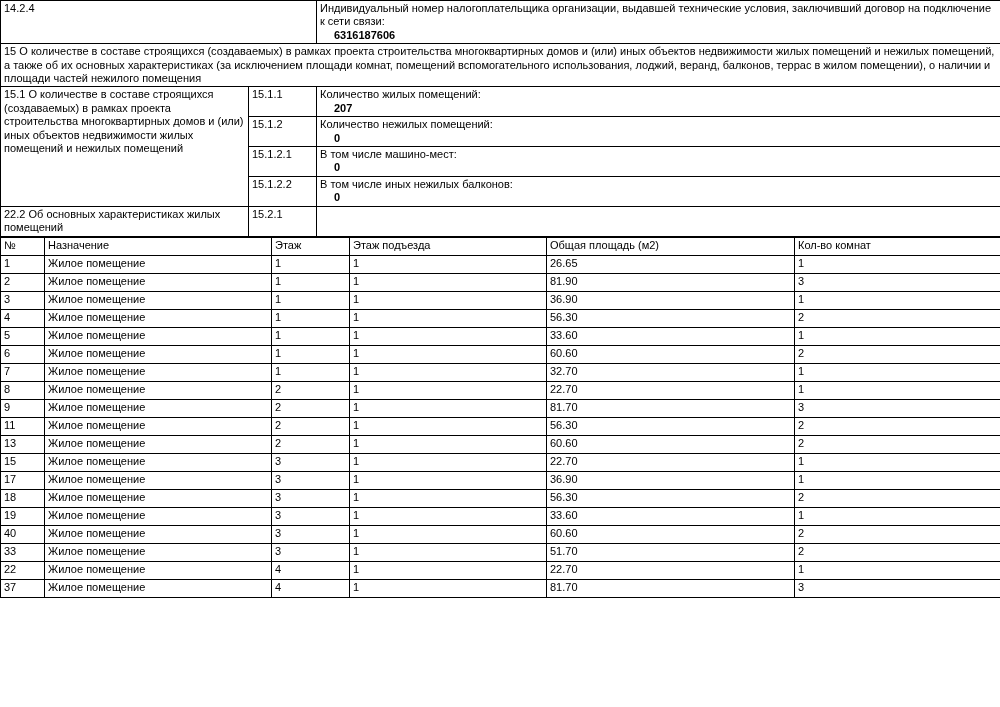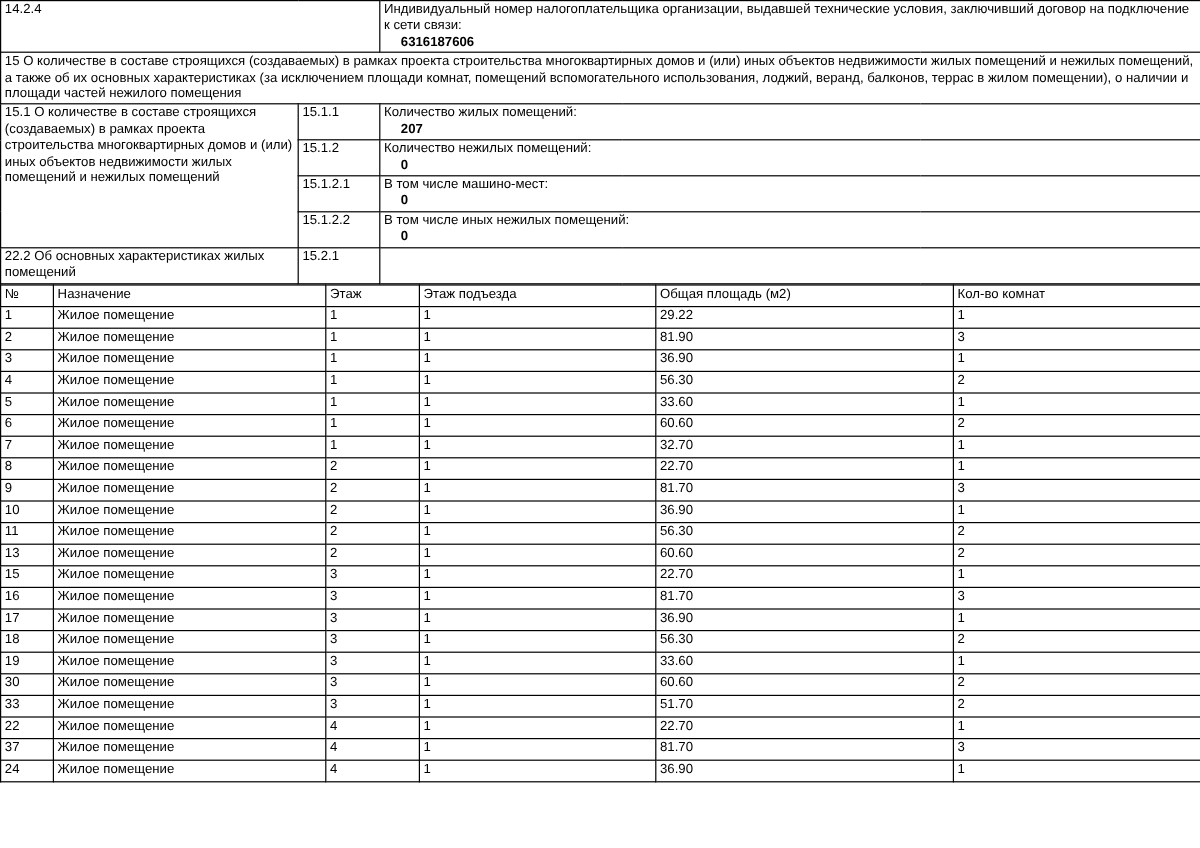--- a/index.html
+++ b/index.html
@@ -88,21 +88,21 @@
         <td class="code-cell">15.1.2.1</td>
         <td colspan="3">
           <span>В том числе машино-мест:</span>
           <div class="val">0</div>
         </td>
       </tr>
 
       <tr>
         <td class="code-cell">15.1.2.2</td>
         <td colspan="3">
-          <span>В том числе иных нежилых помещений:</span>
+          <span>В том числе иных нежилых балконов:</span>
           <div class="val">0</div>
         </td>
       </tr>
 
       <tr>
         <td class="cell-label">22.2 Об основных характеристиках жилых помещений</td>
         <td class="code-cell">15.2.1</td>
         <td colspan="3" class="empty"></td>
       </tr>
 
@@ -125,21 +125,21 @@
         <td>Этаж</td>
         <td>Этаж подъезда</td>
         <td>Общая площадь (м2)</td>
         <td>Кол-во комнат</td>
       </tr>
       <tr class="list-row">
         <td>1</td>
         <td>Жилое помещение</td>
         <td>1</td>
         <td>1</td>
-        <td>29.22</td>
+        <td>26.65</td>
         <td>1</td>
       </tr>
       <tr class="list-row">
         <td>2</td>
         <td>Жилое помещение</td>
         <td>1</td>
         <td>1</td>
         <td>81.90</td>
         <td>3</td>
       </tr>
@@ -193,119 +193,95 @@
       </tr>
       <tr class="list-row">
         <td>9</td>
         <td>Жилое помещение</td>
         <td>2</td>
         <td>1</td>
         <td>81.70</td>
         <td>3</td>
       </tr>
       <tr class="list-row">
-        <td>10</td>
-        <td>Жилое помещение</td>
-        <td>2</td>
+        <td>11</td>
+        <td>Жилое помещение</td>
+        <td>2</td>
+        <td>1</td>
+        <td>56.30</td>
+        <td>2</td>
+      </tr>
+      <tr class="list-row">
+        <td>13</td>
+        <td>Жилое помещение</td>
+        <td>2</td>
+        <td>1</td>
+        <td>60.60</td>
+        <td>2</td>
+      </tr>
+      <tr class="list-row">
+        <td>15</td>
+        <td>Жилое помещение</td>
+        <td>3</td>
+        <td>1</td>
+        <td>22.70</td>
+        <td>1</td>
+      </tr>
+      <tr class="list-row">
+        <td>17</td>
+        <td>Жилое помещение</td>
+        <td>3</td>
         <td>1</td>
         <td>36.90</td>
         <td>1</td>
       </tr>
       <tr class="list-row">
-        <td>11</td>
-        <td>Жилое помещение</td>
-        <td>2</td>
+        <td>18</td>
+        <td>Жилое помещение</td>
+        <td>3</td>
         <td>1</td>
         <td>56.30</td>
         <td>2</td>
       </tr>
       <tr class="list-row">
-        <td>13</td>
-        <td>Жилое помещение</td>
-        <td>2</td>
+        <td>19</td>
+        <td>Жилое помещение</td>
+        <td>3</td>
+        <td>1</td>
+        <td>33.60</td>
+        <td>1</td>
+      </tr>
+      <tr class="list-row">
+        <td>40</td>
+        <td>Жилое помещение</td>
+        <td>3</td>
         <td>1</td>
         <td>60.60</td>
         <td>2</td>
       </tr>
       <tr class="list-row">
-        <td>15</td>
-        <td>Жилое помещение</td>
-        <td>3</td>
+        <td>33</td>
+        <td>Жилое помещение</td>
+        <td>3</td>
+        <td>1</td>
+        <td>51.70</td>
+        <td>2</td>
+      </tr>
+      <tr class="list-row">
+        <td>22</td>
+        <td>Жилое помещение</td>
+        <td>4</td>
         <td>1</td>
         <td>22.70</td>
         <td>1</td>
       </tr>
       <tr class="list-row">
-        <td>16</td>
-        <td>Жилое помещение</td>
-        <td>3</td>
+        <td>37</td>
+        <td>Жилое помещение</td>
+        <td>4</td>
         <td>1</td>
         <td>81.70</td>
         <td>3</td>
-      </tr>
-      <tr class="list-row">
-        <td>17</td>
-        <td>Жилое помещение</td>
-        <td>3</td>
-        <td>1</td>
-        <td>36.90</td>
-        <td>1</td>
-      </tr>
-      <tr class="list-row">
-        <td>18</td>
-        <td>Жилое помещение</td>
-        <td>3</td>
-        <td>1</td>
-        <td>56.30</td>
-        <td>2</td>
-      </tr>
-      <tr class="list-row">
-        <td>19</td>
-        <td>Жилое помещение</td>
-        <td>3</td>
-        <td>1</td>
-        <td>33.60</td>
-        <td>1</td>
-      </tr>
-      <tr class="list-row">
-        <td>30</td>
-        <td>Жилое помещение</td>
-        <td>3</td>
-        <td>1</td>
-        <td>60.60</td>
-        <td>2</td>
-      </tr>
-      <tr class="list-row">
-        <td>33</td>
-        <td>Жилое помещение</td>
-        <td>3</td>
-        <td>1</td>
-        <td>51.70</td>
-        <td>2</td>
-      </tr>
-      <tr class="list-row">
-        <td>22</td>
-        <td>Жилое помещение</td>
-        <td>4</td>
-        <td>1</td>
-        <td>22.70</td>
-        <td>1</td>
-      </tr>
-      <tr class="list-row">
-        <td>37</td>
-        <td>Жилое помещение</td>
-        <td>4</td>
-        <td>1</td>
-        <td>81.70</td>
-        <td>3</td>
-      </tr>
-      <tr class="list-row">
-        <td>24</td>
-        <td>Жилое помещение</td>
-        <td>4</td>
-        <td>1</td>
-        <td>36.90</td>
-        <td>1</td>
       </tr>
     </tbody>
   </table>
 
 </div>
 
 </body></html>

